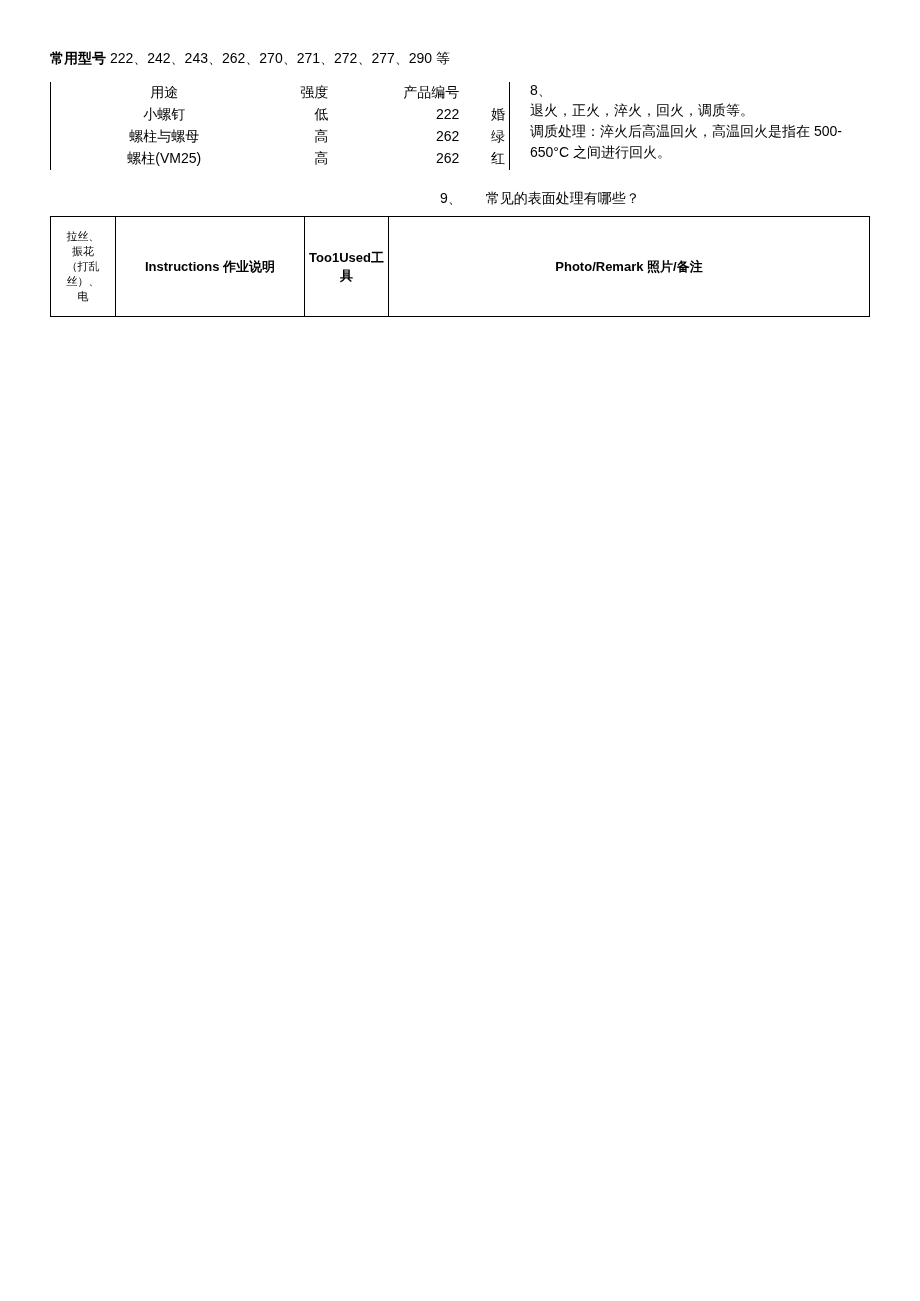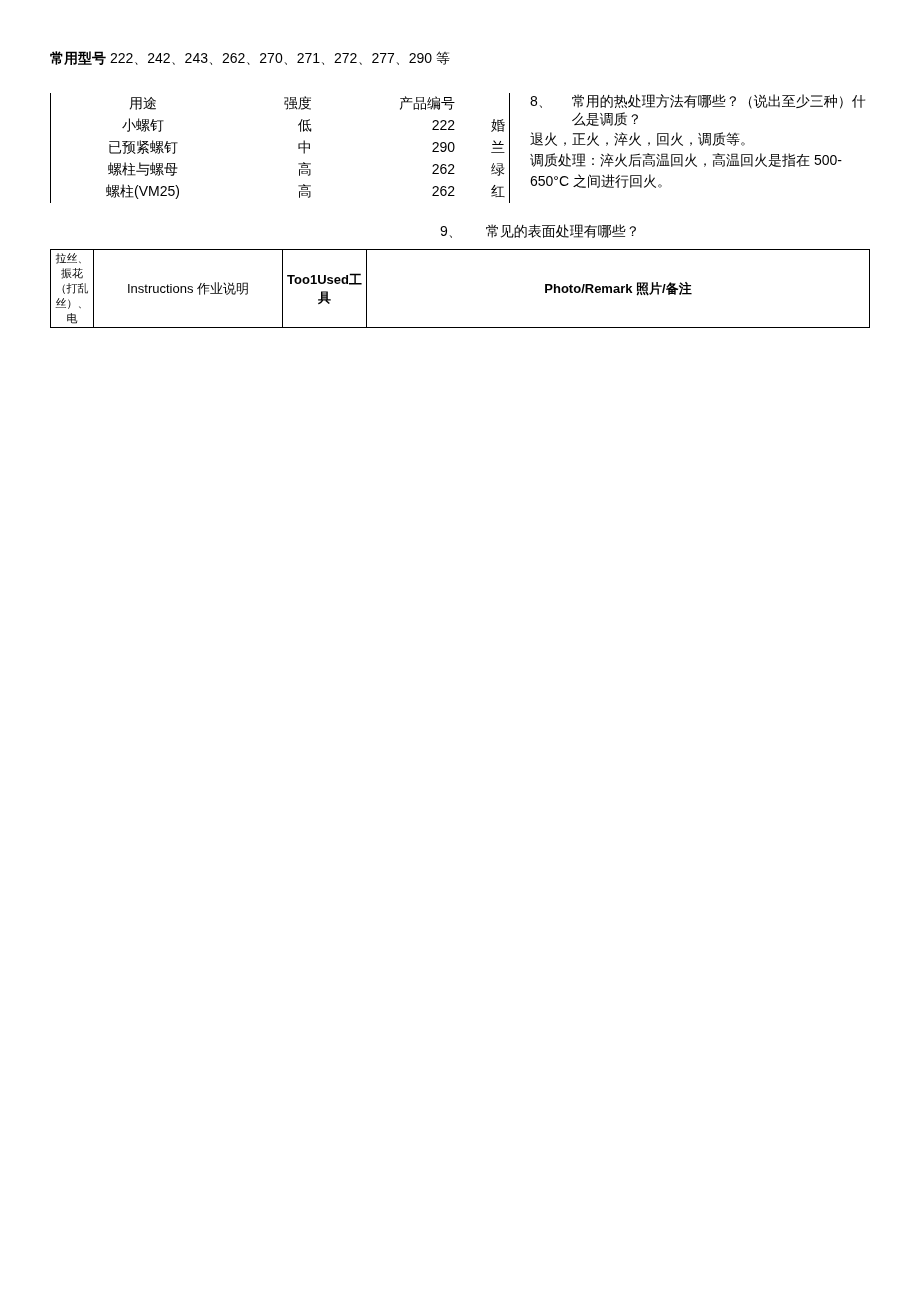--- a/index.html
+++ b/index.html
@@ -5,21 +5,21 @@
     body {
       font-family: "Microsoft YaHei", "SimSun", sans-serif;
       font-size: 14px;
       color: #000;
       margin: 0;
       padding: 50px;
       width: 920px;
       box-sizing: border-box;
     }
     .title-line {
-      margin-bottom: 25px;
+      margin-bottom: 14px;
     }
     .title-bold {
       font-weight: bold;
     }
     .main-content {
       display: flex;
       gap: 20px;
     }
     .left-col {
       width: 460px;
@@ -32,20 +32,21 @@
       width: 100%;
     }
     .model-table td {
       padding: 2px 4px;
       text-align: right;
       vertical-align: top;
     }
     .model-table td:first-child {
       border-left: 1px solid #000;
       text-align: center;
+      padding-left: 23px;
     }
     .model-table td:nth-child(4) {
       border-right: 1px solid #000;
     }
     .right-col p {
       margin: 0 0;
       line-height: 1.5;
     }
     .q-header {
       display: flex;
@@ -64,26 +65,26 @@
     }
     .bottom-table td, .bottom-table th {
       border: 1px solid #000;
       padding: 4px;
       text-align: center;
       font-size: 13px;
     }
     .bottom-table td:first-child {
       font-size: 11px;
       width: 40px;
-      padding: 1px;
+      padding: 12px;
       font-family: Liberation Mono, monospace;
     }
     .bottom-table td:nth-child(2) {
       width: 180px;
-      font-weight: normal;
+      font-weight: bold;
     }
     .bottom-table td:nth-child(3) {
       width: 75px;
       font-weight: bold;
       margin-top: 48px;
     }
     .bottom-table td:nth-child(4) {
       font-weight: bold;
     }
   </style>
@@ -105,45 +106,38 @@
         <td>产品编号</td>
         <td></td>
       </tr>
       <tr>
         <td>小螺钉</td>
         <td>低</td>
         <td>222</td>
         <td>婚</td>
       </tr>
       <tr>
-        <td>已预紧螺钉</td>
-        <td>中</td>
-        <td>290</td>
-        <td>兰</td>
-      </tr>
-      <tr>
         <td>螺柱与螺母</td>
         <td>高</td>
         <td>262</td>
         <td>绿</td>
       </tr>
       <tr>
         <td>螺柱(VM25)</td>
         <td>高</td>
         <td>262</td>
         <td>红</td>
       </tr>
     </tbody>
       </table>
   </div>
 
   <div class="right-col">
     <div class="q-header">
       <span class="q-num">8、</span>
-      <span>常用的热处理方法有哪些？（说出至少三种）什么是调质？</span>
     </div>
     <p>退火，正火，淬火，回火，调质等。</p>
     <p>调质处理：淬火后高温回火，高温回火是指在 500-650°C 之间进行回火。</p>
   </div>
 </div>
 
 <div class="section9">
   <span>9、</span>
   <span style="margin-left:20px;">常见的表面处理有哪些？</span>
 </div>

